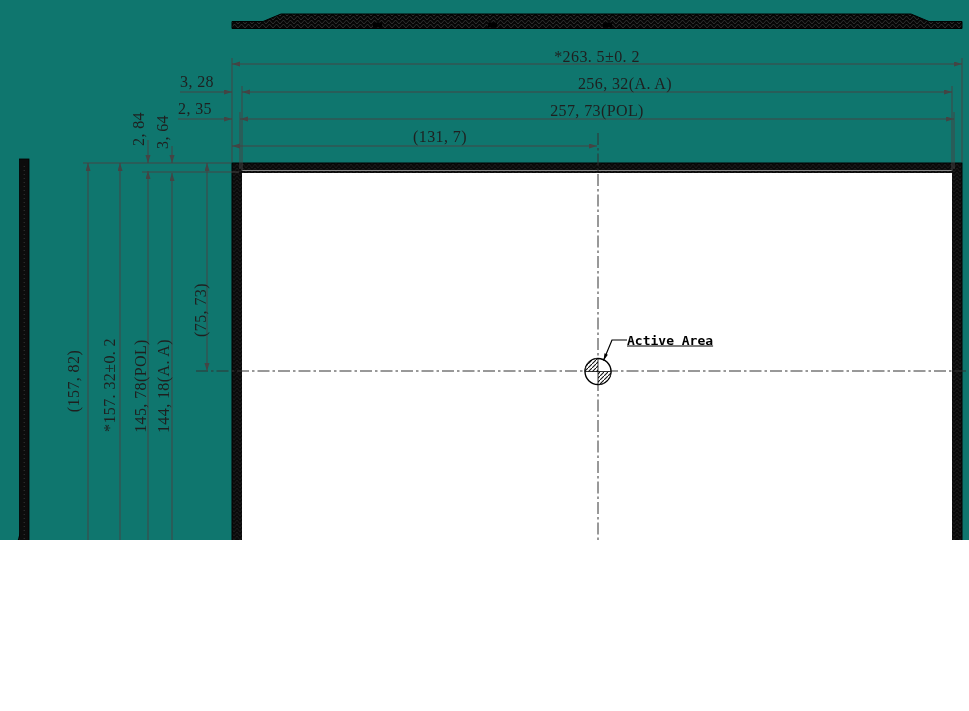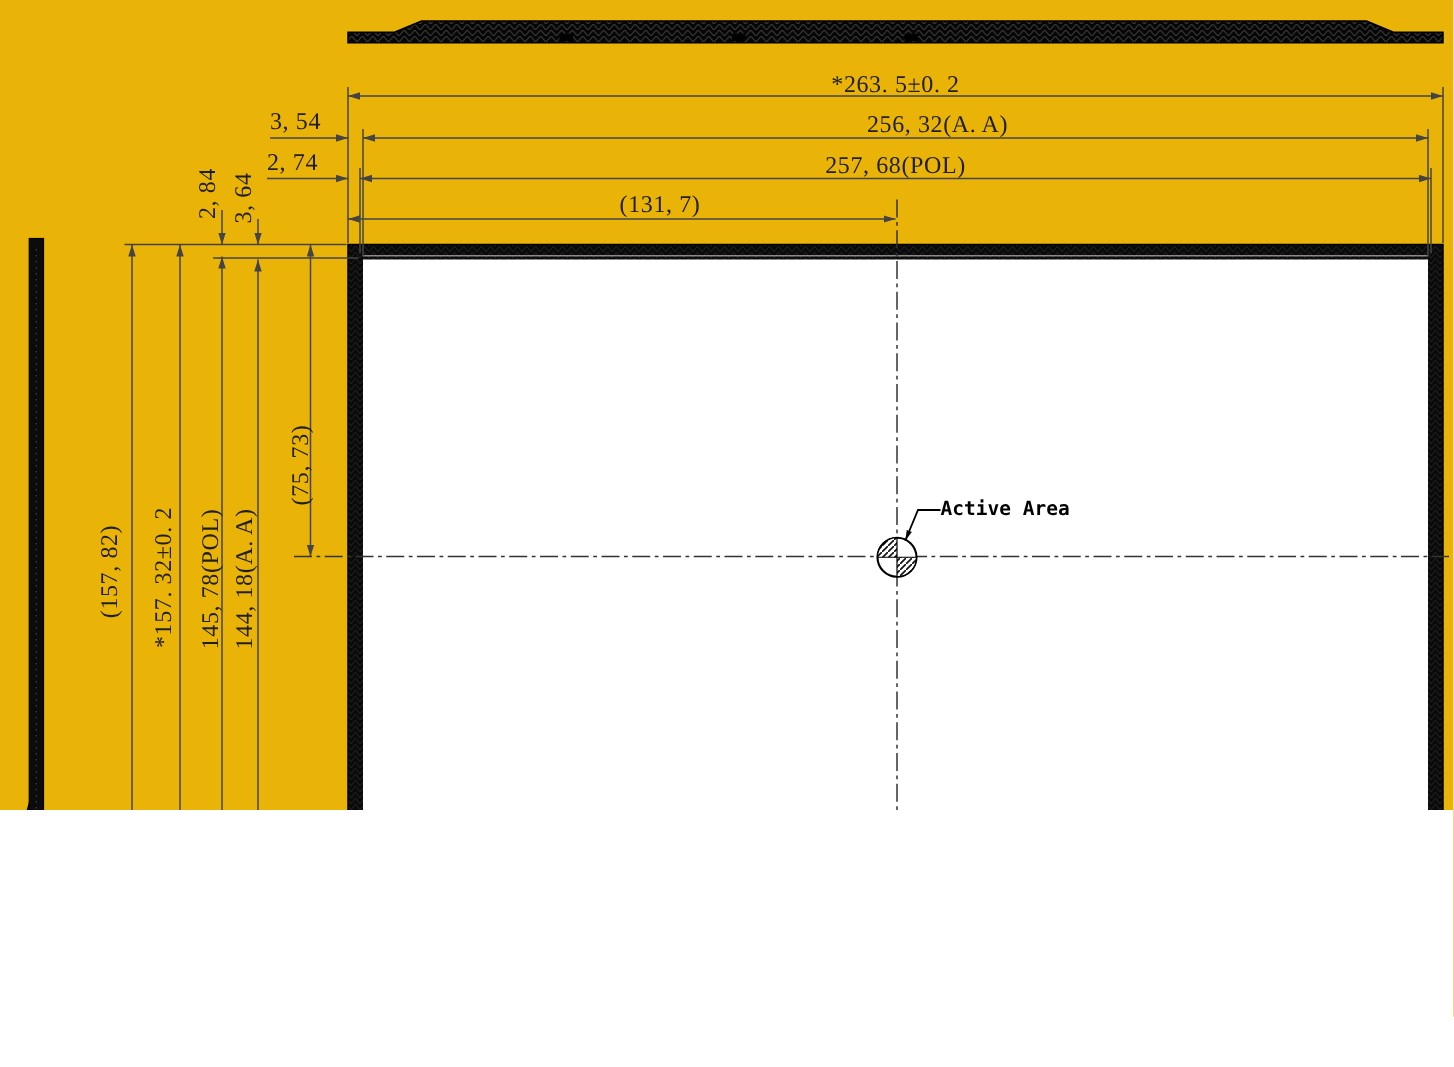--- a/index.html
+++ b/index.html
@@ -1,23 +1,23 @@
 <!DOCTYPE html>
 <html><head>
 <meta charset="utf-8">
 <style>
   html,body{margin:0;padding:0;background:#fff;}
-  .stage{position:relative;width:969px;height:540px;background:#eab308;overflow:hidden;
+  .stage{position:relative;width:969px;height:540px;background:#0f766e;overflow:hidden;
          font-family:"Liberation Serif",serif;}
   .stage svg{position:absolute;left:0;top:0;}
   .dim{position:absolute;transform:translate(-50%,-50%);
        font:16px "Liberation Serif",serif;color:#1f1f1f;white-space:nowrap;letter-spacing:.4px;}
   .rot{transform:translate(-50%,-50%) rotate(-90deg);}
   .aa-label{position:absolute;transform:translate(0,-50%);
-            font:bold 13px "DejaVu Sans Mono",monospace;color:#000;white-space:nowrap;}
+            font:bold 13px "DejaVu Sans Mono",monospace;color:#000;white-space:nowrap;text-decoration:underline;}
 </style>
 </head>
 <body>
 
 <div class="stage">
 
   <svg width="969" height="711" viewBox="0 0 969 711">
     <defs>
       <marker id="arr" markerWidth="9" markerHeight="6" refX="8" refY="2.5" orient="auto-start-reverse" markerUnits="userSpaceOnUse">
         <path d="M0,0 L8,2.5 L0,5 Z" fill="#444"></path>
@@ -99,24 +99,24 @@
       <line x1="148" y1="171" x2="148" y2="575" marker-start="url(#arr)" marker-end="url(#arr)"></line>
       <line x1="148" y1="140" x2="148" y2="163" marker-end="url(#arr)"></line>
       <line x1="172" y1="173" x2="172" y2="573" marker-start="url(#arr)" marker-end="url(#arr)"></line>
       <line x1="172" y1="146" x2="172" y2="163" marker-end="url(#arr)"></line>
       <line x1="207" y1="163" x2="207" y2="371" marker-start="url(#arr)" marker-end="url(#arr)"></line>
     </g>
   </svg>
 
   <div class="dim" style="left:597px;top:57px">*263. 5±0. 2</div>
   <div class="dim" style="left:625px;top:84px">256, 32(A. A)</div>
-  <div class="dim" style="left:597px;top:111px">257, 68(POL)</div>
+  <div class="dim" style="left:597px;top:111px">257, 73(POL)</div>
   <div class="dim" style="left:440px;top:137px">(131, 7)</div>
-  <div class="dim" style="left:197px;top:82px">3, 54</div>
-  <div class="dim" style="left:195px;top:109px">2, 74</div>
+  <div class="dim" style="left:197px;top:82px">3, 28</div>
+  <div class="dim" style="left:195px;top:109px">2, 35</div>
 
   <div class="dim rot" style="left:139px;top:129px">2, 84</div>
   <div class="dim rot" style="left:163px;top:132px">3, 64</div>
   <div class="dim rot" style="left:74px;top:381px">(157, 82)</div>
   <div class="dim rot" style="left:110px;top:385px">*157. 32±0. 2</div>
   <div class="dim rot" style="left:141px;top:386px">145, 78(POL)</div>
   <div class="dim rot" style="left:164px;top:386px">144, 18(A. A)</div>
   <div class="dim rot" style="left:201px;top:310px">(75, 73)</div>
 
   <div class="aa-label" style="left:627px;top:340px">Active Area</div>

